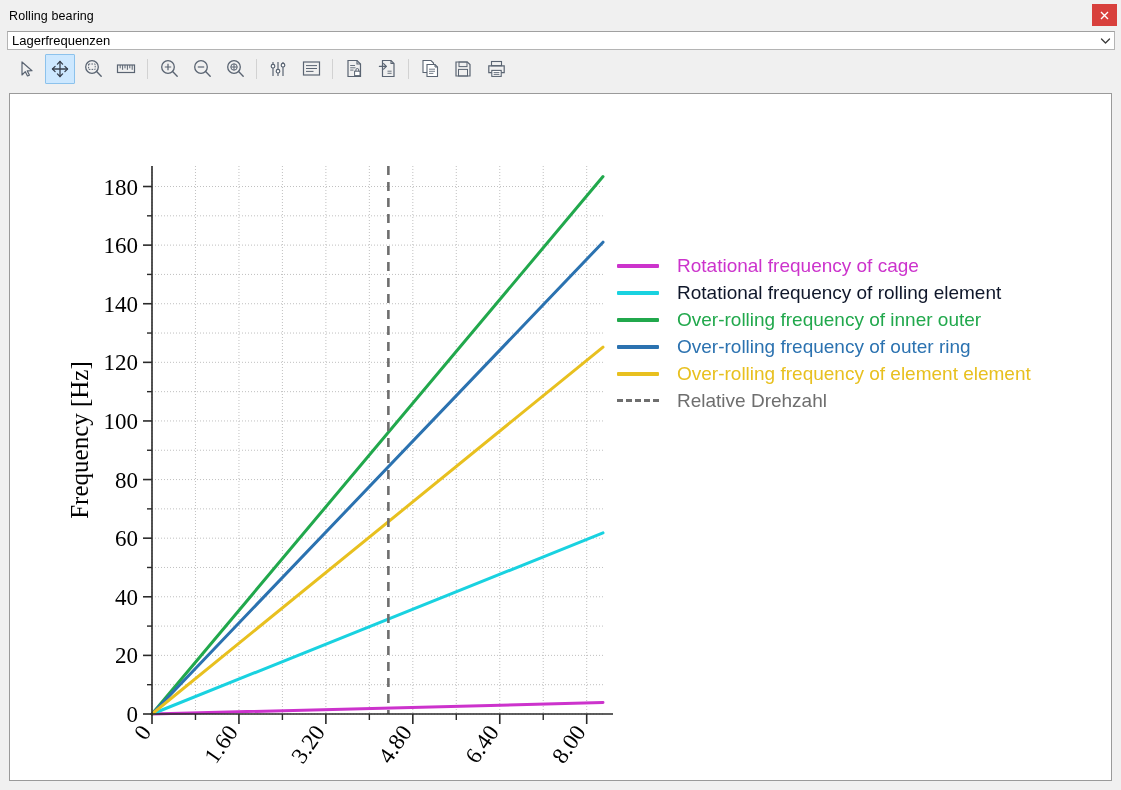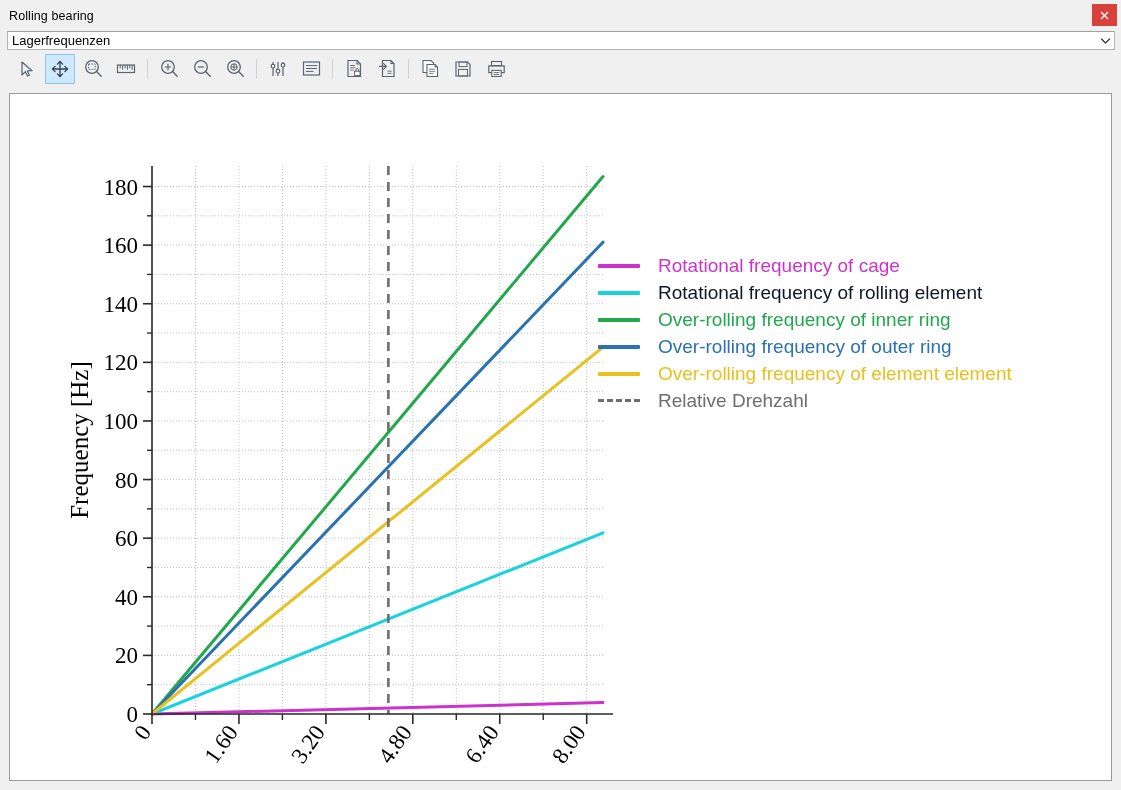--- a/index.html
+++ b/index.html
@@ -91,21 +91,21 @@
     background:#ffffff;
     border:1px solid #9a9a9a;
     position:relative;
     overflow:hidden;
   }
   .plot-svg{position:absolute;left:0;top:0;display:block;}
 
   
   .legend{
     position:absolute;
-    left:588px;top:158px;
+    left:607px;top:158px;
   }
   .legend-row{
     display:flex;align-items:center;
     height:27px;
   }
   .legend-swatch{
     width:42px;height:4px;flex:0 0 42px;border-radius:1px;
   }
   .legend-swatch.dashed{
     height:0;border-top:3px dashed #6e6e6e;
@@ -389,21 +389,21 @@
         <div class="legend-row">
           <div class="legend-swatch" style="background: rgb(204, 51, 204);"></div>
           <div class="legend-label" style="color: rgb(204, 51, 204);">Rotational frequency of cage</div>
         </div>
         <div class="legend-row">
           <div class="legend-swatch" style="background: rgb(25, 210, 224);"></div>
           <div class="legend-label" style="color: #0f172a;">Rotational frequency of rolling element</div>
         </div>
         <div class="legend-row">
           <div class="legend-swatch" style="background: rgb(33, 168, 76);"></div>
-          <div class="legend-label" style="color: rgb(33, 168, 76);">Over-rolling frequency of inner ring</div>
+          <div class="legend-label" style="color: rgb(33, 168, 76);">Over-rolling frequency of inner outer</div>
         </div>
         <div class="legend-row">
           <div class="legend-swatch" style="background: rgb(43, 114, 176);"></div>
           <div class="legend-label" style="color: rgb(43, 114, 176);">Over-rolling frequency of outer ring</div>
         </div>
         <div class="legend-row">
           <div class="legend-swatch" style="background: rgb(232, 192, 31);"></div>
           <div class="legend-label" style="color: rgb(232, 192, 31);">Over-rolling frequency of element element</div>
         </div>
         <div class="legend-row">

